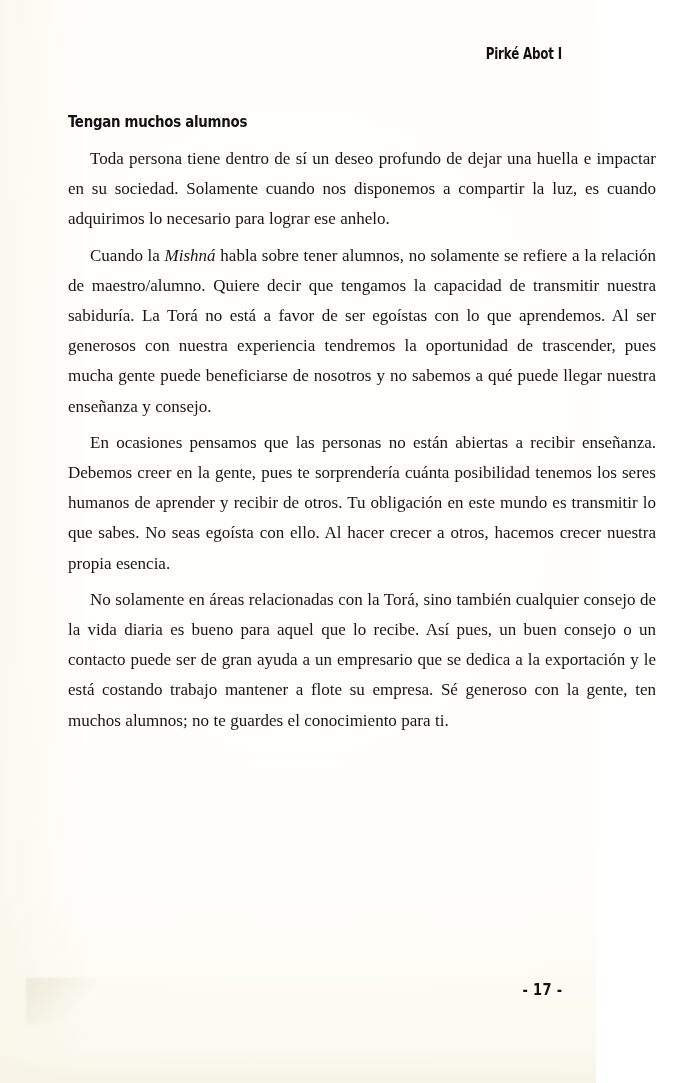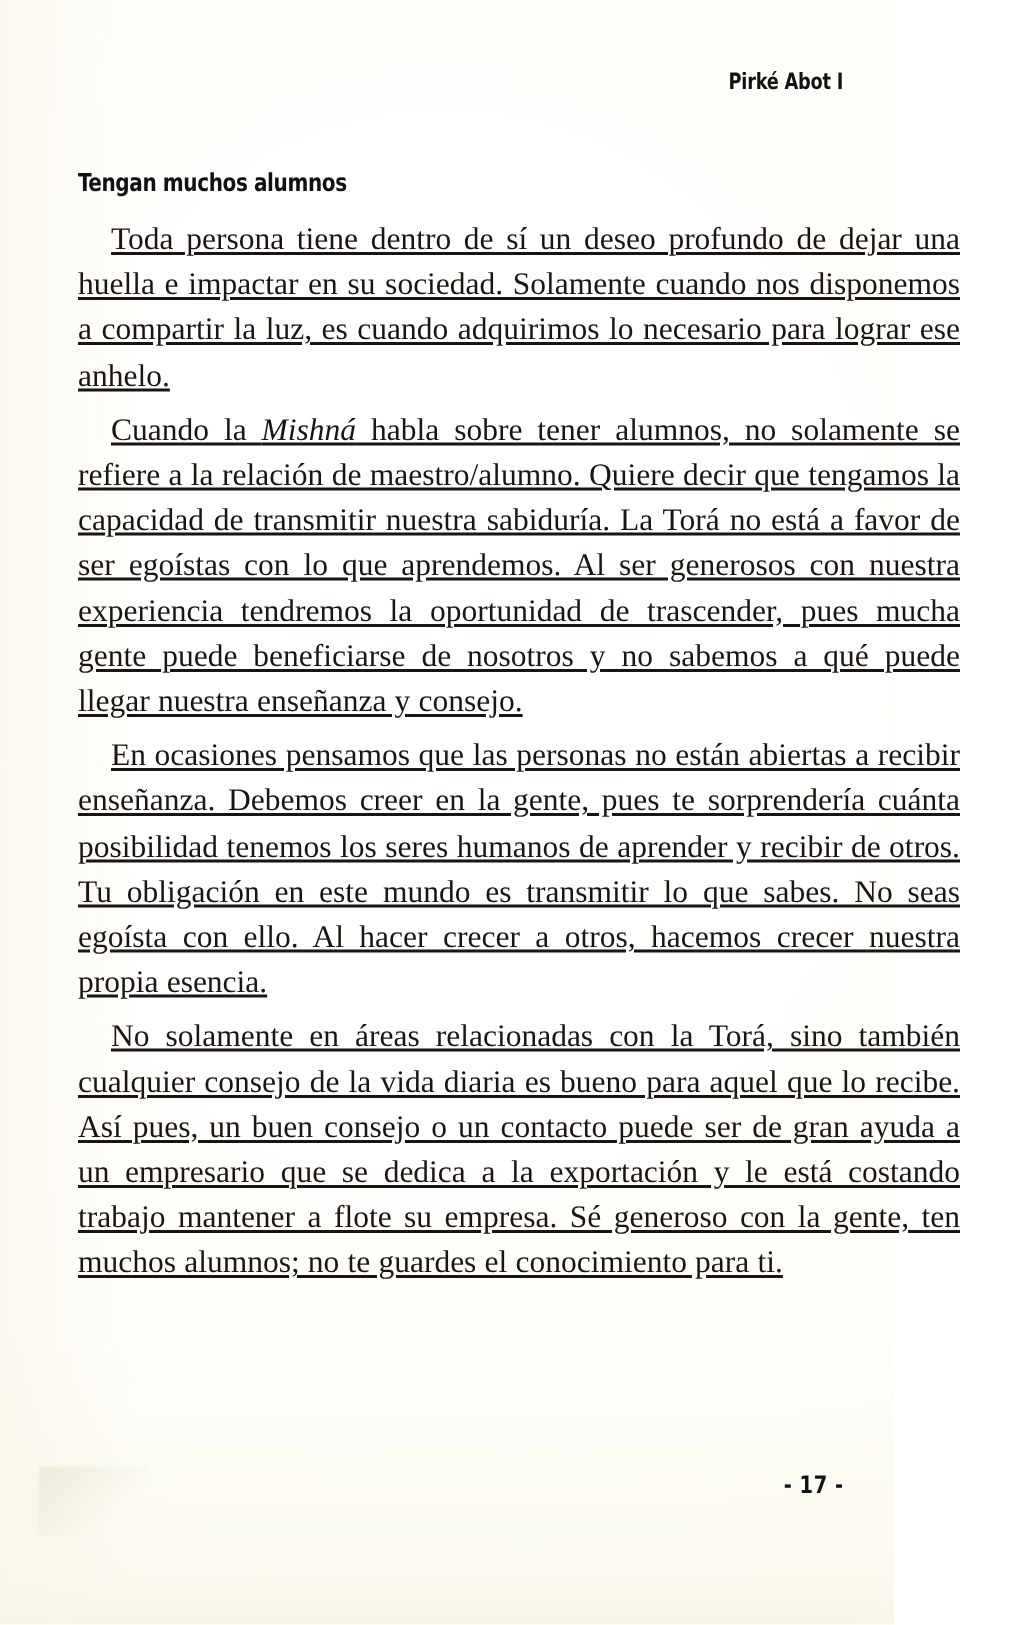--- a/index.html
+++ b/index.html
@@ -57,45 +57,44 @@
     font-size: 15px;
     letter-spacing: -0.2px;
     color: #141210;
     transform: scaleX(0.88);
     transform-origin: right center;
   }
 
   
   .textblock {
     position: absolute;
-    left: 52px;
+    left: 68px;
     top: 112px;
     width: 588px;
   }
 
   .section-heading {
     font-family: "DejaVu Sans Condensed", "Liberation Sans Narrow", "Liberation Sans", sans-serif;
     font-weight: 700;
     font-size: 16.5px;
     letter-spacing: -0.3px;
     color: #121010;
     margin: 0 0 13px 0;
     transform: scaleX(0.9);
     transform-origin: left center;
   }
 
   p.body-par {
     margin: 0 0 6px 0;
-    font-size: 21px;
+    font-size: 17px;
     line-height: 30.2px;
     text-align: justify;
     text-indent: 22px;
     color: #191512;
     word-spacing: 0.2px;
-    text-decoration: underline;
     -webkit-font-smoothing: antialiased;
   }
   p.body-par:last-child {
     margin-bottom: 0;
   }
   p.body-par em {
     font-style: italic;
   }
 
   

